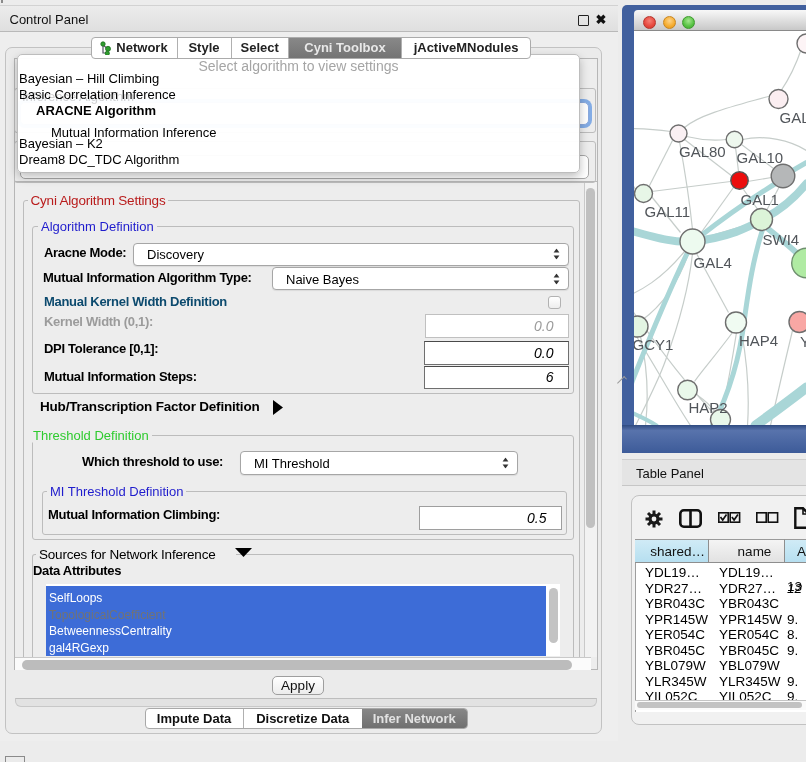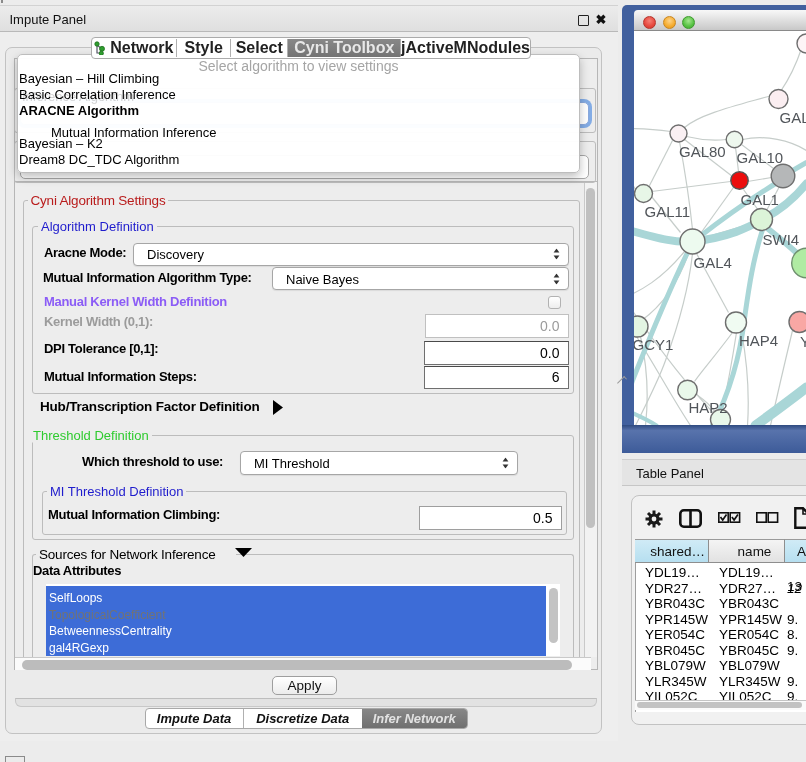--- a/index.html
+++ b/index.html
@@ -7,31 +7,31 @@
        font-family:"Liberation Sans", sans-serif;}
   .abs{position:absolute;}
   .lbl{position:absolute;font-weight:bold;font-size:13px;letter-spacing:-0.3px;color:#000;white-space:nowrap;}
   .gb{position:absolute;border:1px solid #bcbcbc;border-radius:3px;}
   .gbl{position:absolute;background:#ededed;padding:0 3px;font-size:12.5px;white-space:nowrap;transform:translateY(-50%);}
   .combo{position:absolute;background:#fff;border:1px solid #a6a6a6;border-radius:4px;
          box-shadow:0 1px 1px rgba(0,0,0,0.08);}
   .combo .ct{position:absolute;left:13px;top:50%;transform:translateY(-50%);font-size:13px;color:#000;white-space:nowrap;}
   .spin{position:absolute;right:8px;top:50%;transform:translateY(-50%);}
   .inp{position:absolute;background:#fff;border:1px solid #949494;border-top-color:#6e6e6e;}
-  .inp .iv{position:absolute;right:8px;top:50%;transform:translateY(-50%);font-size:14px;color:#000;}
+  .inp .iv{position:absolute;right:14px;top:50%;transform:translateY(-50%);font-size:14px;color:#000;font-style:italic;}
   .mitem{position:absolute;left:19px;font-size:13px;color:#000;white-space:nowrap;}
 </style>
 </head>
 <body>
 
 <div class="abs" style="left:0;top:32px;width:618px;height:709px;background:#eeeeee;"></div>
 <div class="abs" style="left:1px;top:0;width:2px;height:3px;background:#8a8a8a;"></div>
 
 <div class="abs" style="left:0;top:5px;width:618px;height:27px;background:linear-gradient(#ececec,#dfdfdf);border-top:1px solid #d2d2d2;border-bottom:1px solid #b9b9b9;box-sizing:border-box;"></div>
-<div class="abs" style="left:9.5px;top:12px;font-size:13px;color:#111;">Impute Panel</div>
+<div class="abs" style="left:9.5px;top:12px;font-size:13px;color:#111;">Control Panel</div>
 <div class="abs" style="left:578px;top:15px;width:9px;height:9px;border:1.5px solid #222;border-radius:1px;"></div>
 <div class="abs" style="left:595.5px;top:11.5px;font-size:13px;font-weight:bold;color:#111;">✖</div>
 
 <div class="abs" style="left:5px;top:47px;width:597px;height:687px;background:#ebebeb;border:1px solid #c2c2c2;border-radius:7px;box-sizing:border-box;"></div>
 
 <div class="abs" style="left:13.5px;top:58px;width:584px;height:612px;border:1px solid #b6b6b6;box-sizing:border-box;background:#ededed;"></div>
 <div class="abs" style="left:14px;top:181px;width:583px;height:1px;background:#b7b7b7;"></div>
 
 <div id="settings">
 
@@ -52,21 +52,21 @@
 
   <div class="lbl" style="left:43px;top:269.5px;">Mutual Information Algorithm Type:</div>
   <div class="combo" style="left:272px;top:267px;width:295px;height:21px;text-decoration:underline;">
     <span class="ct">Naive Bayes</span>
     <svg class="spin" width="7" height="11" viewBox="0 0 7 11">
         <path d="M3.5 0 L6.4 4 L0.6 4 Z" fill="#333"></path>
         <path d="M3.5 11 L6.4 7 L0.6 7 Z" fill="#333"></path>
       </svg>
   </div>
 
-  <div class="lbl" style="left:44px;top:294px;color:#8b5cf6;">Manual Kernel Width Definition</div>
+  <div class="lbl" style="left:44px;top:294px;color:#0c4a6e;">Manual Kernel Width Definition</div>
   <div class="abs" style="left:548px;top:296px;width:13px;height:13px;background:linear-gradient(#ffffff,#ededed);border:1px solid #b2b2b2;border-radius:3px;box-sizing:border-box;"></div>
 
   <div class="lbl" style="left:44px;top:313.5px;color:#9b9b9b;">Kernel Width (0,1):</div>
   <div class="inp" style="left:424.5px;top:314px;width:144px;height:23.5px;border-color:#c0c0c0;box-sizing:border-box;">
     <span class="iv" style="color:#9b9b9b;">0.0</span>
   </div>
 
   <div class="lbl" style="left:44px;top:341px;">DPI Tolerance [0,1]:</div>
   <div class="inp" style="left:424px;top:340.5px;width:144.5px;height:24px;box-sizing:border-box;border:1px solid #6f6f6f;border-top-color:#4a4a4a;">
     <span class="iv">0.0</span>
@@ -119,61 +119,61 @@
   <div class="abs" style="left:549px;top:588px;width:8.5px;height:55px;background:#c3c3c3;border-radius:4.5px;"></div>
 </div>
 
 <div class="abs" style="left:584px;top:182px;width:12.5px;height:475px;background:#f2f2f2;border-left:1px solid #c9c9c9;box-sizing:border-box;"></div>
 <div class="abs" style="left:586px;top:188px;width:9px;height:340px;background:#c0c0c0;border-radius:5px;"></div>
 <div class="abs" style="left:14.5px;top:657px;width:576px;height:13px;background:#fbfbfb;border-top:1px solid #c9c9c9;box-sizing:border-box;"></div>
 <div class="abs" style="left:22px;top:659.5px;width:550px;height:10px;background:#bcbcbc;border-radius:5px;"></div>
 
 <div class="abs" style="left:15px;top:698px;width:582px;height:9px;background:#e2e2e2;border:1px solid #c8c8c8;border-top-color:#bdbdbd;border-radius:0 0 6px 6px;box-sizing:border-box;"></div>
 
-<div class="abs" style="left:272px;top:675.5px;width:65px;height:19px;background:linear-gradient(#ffffff,#ececec);border:1px solid #9e9e9e;border-radius:5px;box-sizing:border-box;text-align:center;line-height:17px;font-size:13.5px;color:#111;">Apply</div>
+<div class="abs" style="left:272px;top:675.5px;width:52px;height:19px;background:linear-gradient(#ffffff,#ececec);border:1px solid #9e9e9e;border-radius:5px;box-sizing:border-box;text-align:center;line-height:17px;font-size:13.5px;color:#111;">Apply</div>
 
 <div class="abs" style="left:5px;top:756px;width:18px;height:10px;background:#ebebeb;border:1.5px solid #8a8a8a;"></div>
 
 <div id="fragments">
   <div class="gb" style="left:14px;top:88px;width:580px;height:43px;"></div>
   <div class="abs" style="left:20px;top:101.5px;width:569px;height:23px;background:#fff;border:1px solid #8aa9dd;border-radius:5px;box-sizing:border-box;box-shadow:0 0 0 3px rgba(95,150,225,0.75);"></div>
   <div class="gb" style="left:14px;top:141px;width:580px;height:40px;"></div>
   <div class="abs" style="left:20px;top:155px;width:569px;height:24px;background:#fff;border:1px solid #a8a8a8;border-radius:5px;box-sizing:border-box;"></div>
 </div>
 
 <div id="menu">
   <div class="abs" style="left:17px;top:54px;width:563px;height:119px;background:rgba(255,255,255,0.97);border:1px solid #bdbdbd;border-radius:5px;box-sizing:border-box;box-shadow:0 4px 10px rgba(0,0,0,0.25);"></div>
   <div class="abs" style="left:17px;top:58px;width:563px;text-align:center;font-size:14px;color:#a5a5a5;">Select algorithm to view settings</div>
   <div class="abs" style="left:22px;top:89px;font-size:13px;color:rgba(110,110,110,0.3);">Inference Algorithm</div>
   <div class="mitem" style="top:71px;">Bayesian – Hill Climbing</div>
   <div class="mitem" style="top:87px;">Basic Correlation Inference</div>
-  <div class="mitem" style="top:103.2px;font-weight:bold;">ARACNE Algorithm</div>
+  <div class="mitem" style="top:103.2px;font-weight:bold;padding-left:17px;">ARACNE Algorithm</div>
   <div class="mitem" style="top:125px;padding-left:32px;">Mutual Information Inference</div>
   <div class="mitem" style="top:135.8px;">Bayesian – K2</div>
   <div class="mitem" style="top:152px;">Dream8 DC_TDC Algorithm</div>
 </div>
 
-<div id="toptabs" class="abs" style="left:90.5px;top:37px;width:440.5px;height:21.5px;background:#fff;border:1px solid #ababab;border-radius:4px;box-sizing:border-box;display:flex;font-size:16px;font-weight:bold;color:#222;align-items:center;">
+<div id="toptabs" class="abs" style="left:90.5px;top:37px;width:440.5px;height:21.5px;background:#fff;border:1px solid #ababab;border-radius:4px;box-sizing:border-box;display:flex;font-size:13px;font-weight:bold;color:#222;">
   <div style="width:86px;border-right:1px solid #b0b0b0;display:flex;align-items:center;justify-content:center;box-sizing:border-box;">
     <svg width="11" height="14" viewBox="0 0 11 14" style="margin-right:5px;margin-top:1px;">
         <path d="M3 4 L3 12 L6.5 12" stroke="#556" stroke-width="1.2" fill="none"></path>
         <line x1="3.5" y1="4.5" x2="7.5" y2="7.5" stroke="#556" stroke-width="1.2"></line>
         <circle cx="3" cy="3" r="2.2" fill="#2f9e2f" stroke="#1c6e1c" stroke-width="0.8"></circle>
         <circle cx="8" cy="7.8" r="2.5" fill="#2f9e2f" stroke="#1c6e1c" stroke-width="0.8"></circle>
         <circle cx="7.3" cy="12.3" r="2.1" fill="#2f9e2f" stroke="#1c6e1c" stroke-width="0.8"></circle>
       </svg>
     <span>Network</span>
   </div>
   <div style="width:54px;border-right:1px solid #b0b0b0;display:flex;align-items:center;justify-content:center;box-sizing:border-box;">Style</div>
   <div style="width:57.5px;border-right:1px solid #b0b0b0;display:flex;align-items:center;justify-content:center;box-sizing:border-box;">Select</div>
   <div style="width:112px;display:flex;align-items:center;justify-content:center;box-sizing:border-box;background:linear-gradient(#888888,#747474);color:#e8e8e8;">Cyni Toolbox</div>
   <div style="flex:1;border-left:1px solid #b0b0b0;display:flex;align-items:center;justify-content:center;box-sizing:border-box;">jActiveMNodules</div>
 </div>
 
-<div id="bottabs" class="abs" style="left:144.5px;top:708px;width:323px;height:20.5px;background:#fff;border:1px solid #a8a8a8;border-radius:4px;box-sizing:border-box;display:flex;font-size:13px;font-weight:bold;color:#111;font-style:italic;">
+<div id="bottabs" class="abs" style="left:144.5px;top:708px;width:323px;height:20.5px;background:#fff;border:1px solid #a8a8a8;border-radius:4px;box-sizing:border-box;display:flex;font-size:13px;font-weight:bold;color:#111;">
   <div style="width:98px;border-right:1px solid #b0b0b0;display:flex;align-items:center;justify-content:center;box-sizing:border-box;">Impute Data</div>
   <div style="width:118.5px;display:flex;align-items:center;justify-content:center;box-sizing:border-box;">Discretize Data</div>
   <div style="flex:1;display:flex;align-items:center;justify-content:center;box-sizing:border-box;background:linear-gradient(#878787,#707070);color:#e2e2e2;border-radius:0 3px 3px 0;">Infer Network</div>
 </div>
 
 <div id="netwin">
 
   <div class="abs" style="left:622px;top:5px;width:184px;height:448px;background:#41609e;border-radius:5px 0 0 0;"></div>
 
   <div class="abs" style="left:634px;top:9.5px;width:172px;height:21px;background:linear-gradient(#f8f8f8,#c8c8c8);border-bottom:1px solid #8a8a8a;border-radius:4px 0 0 0;box-sizing:border-box;"></div>

